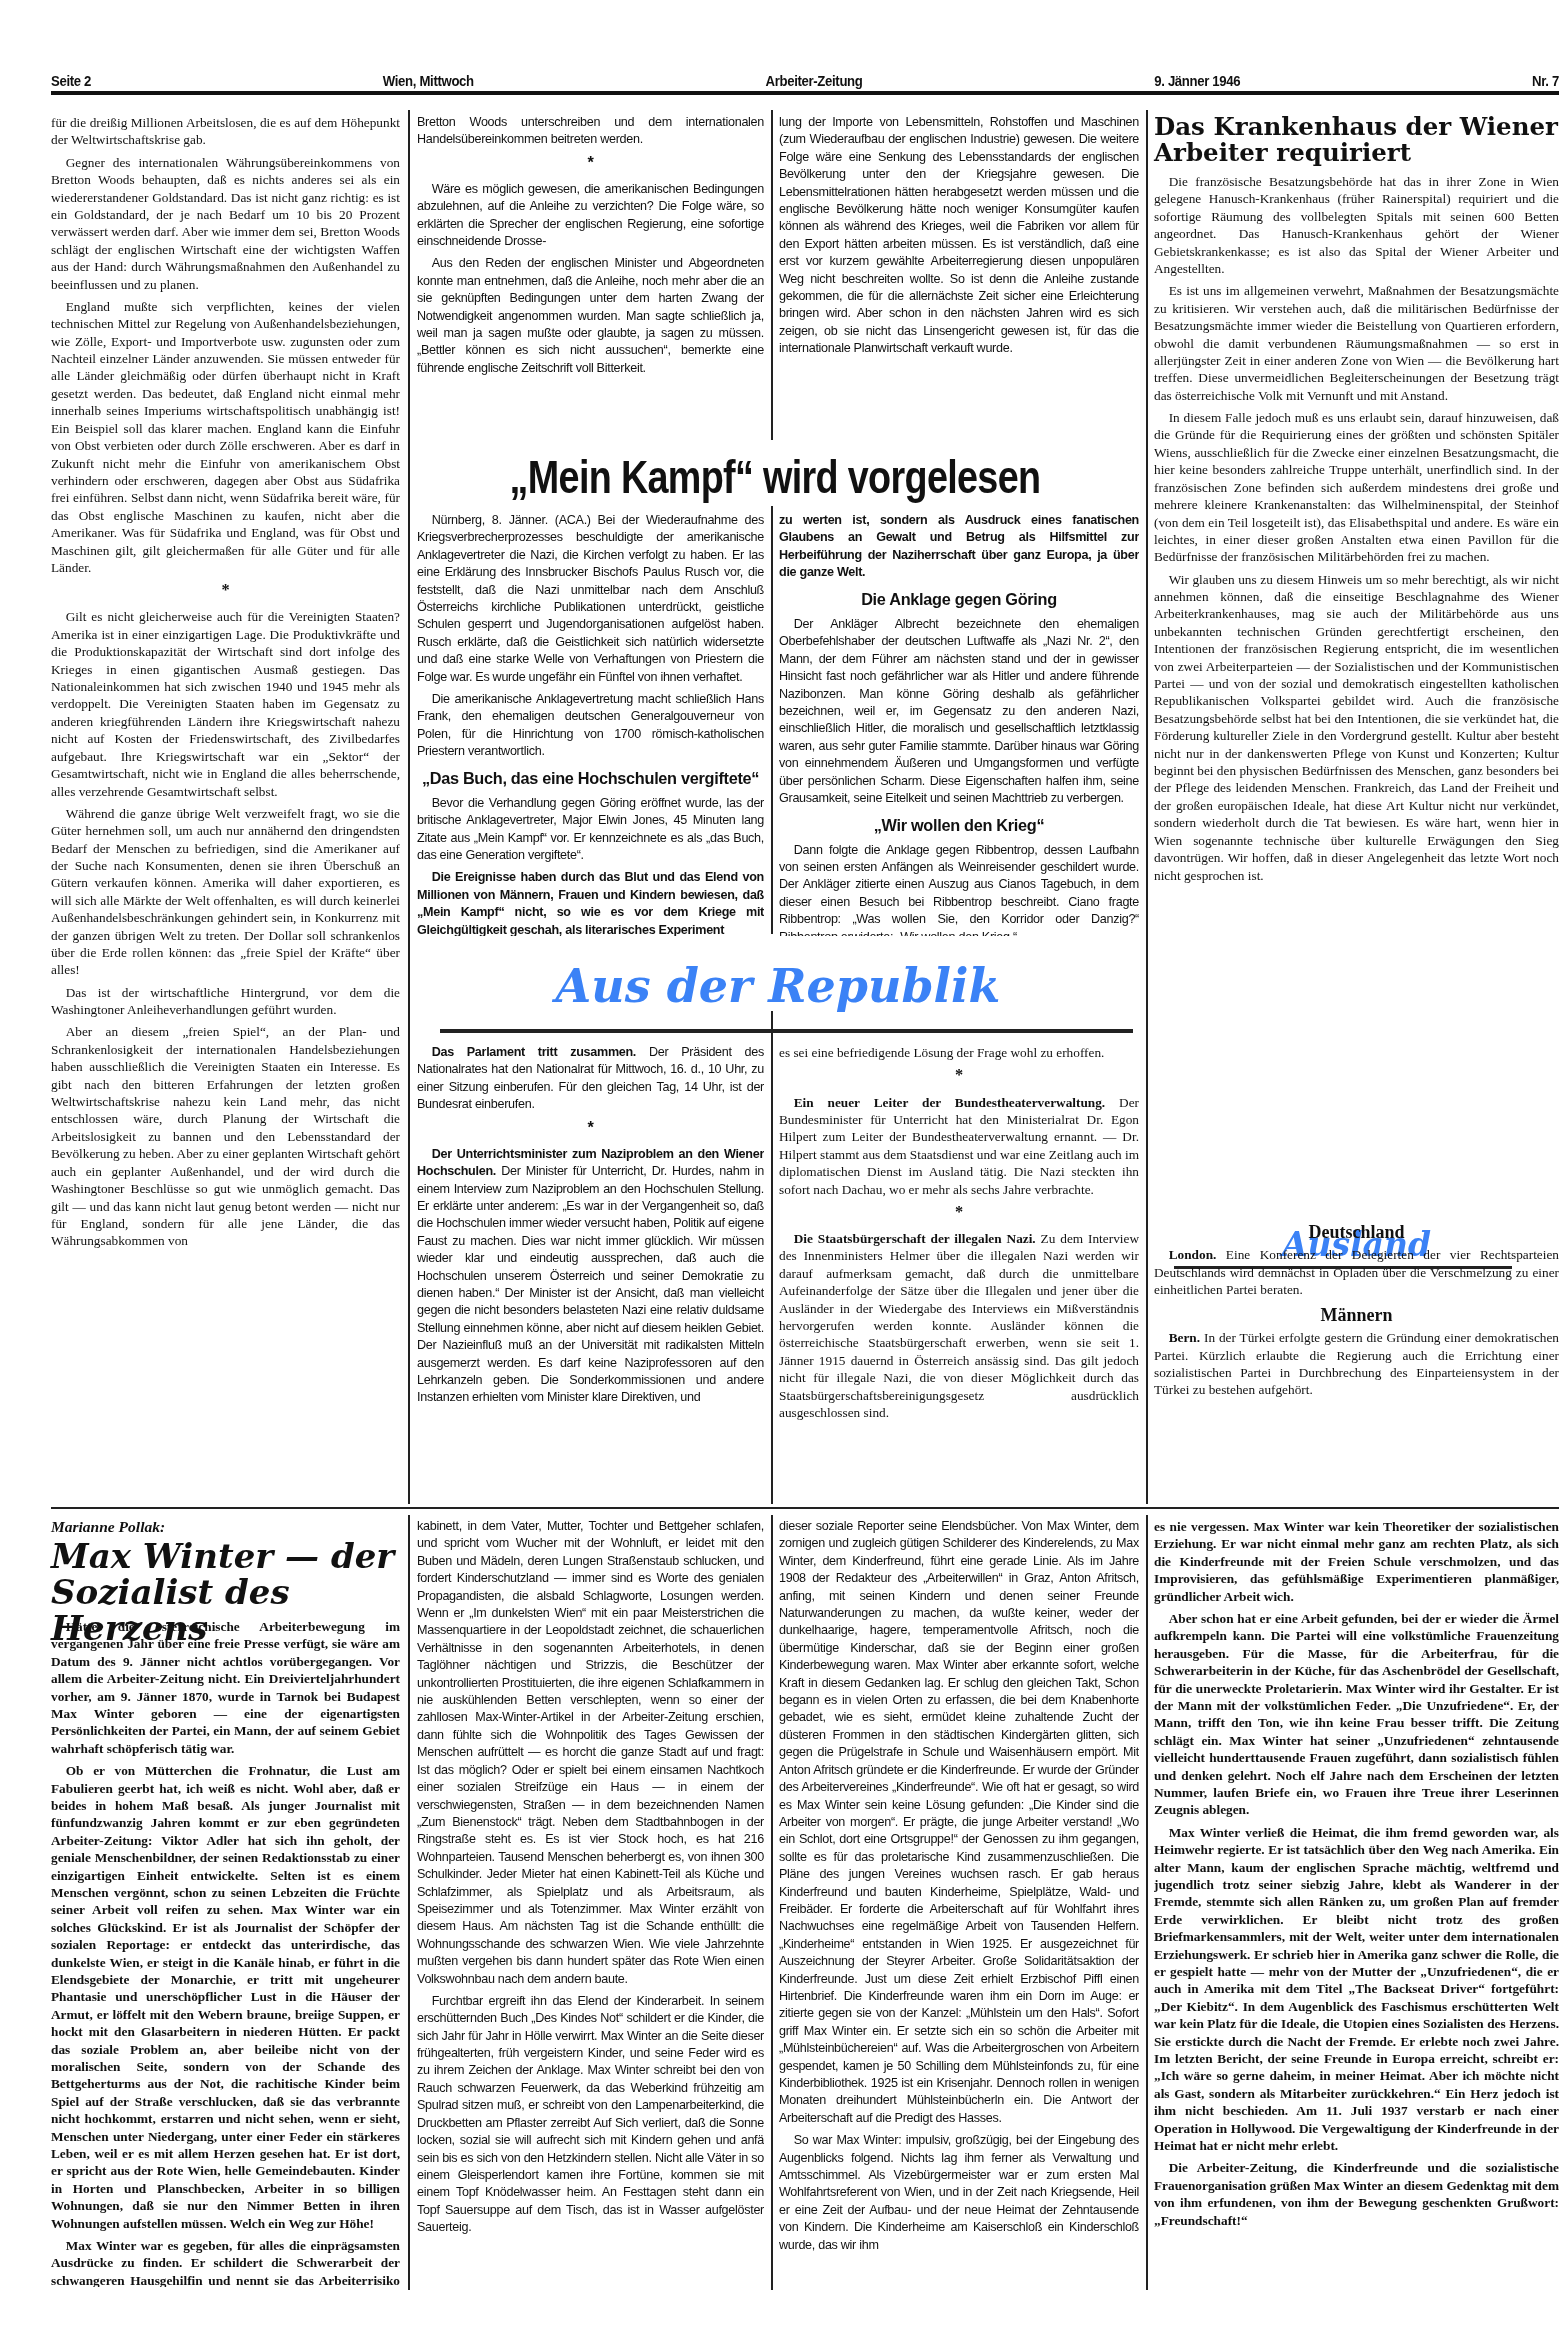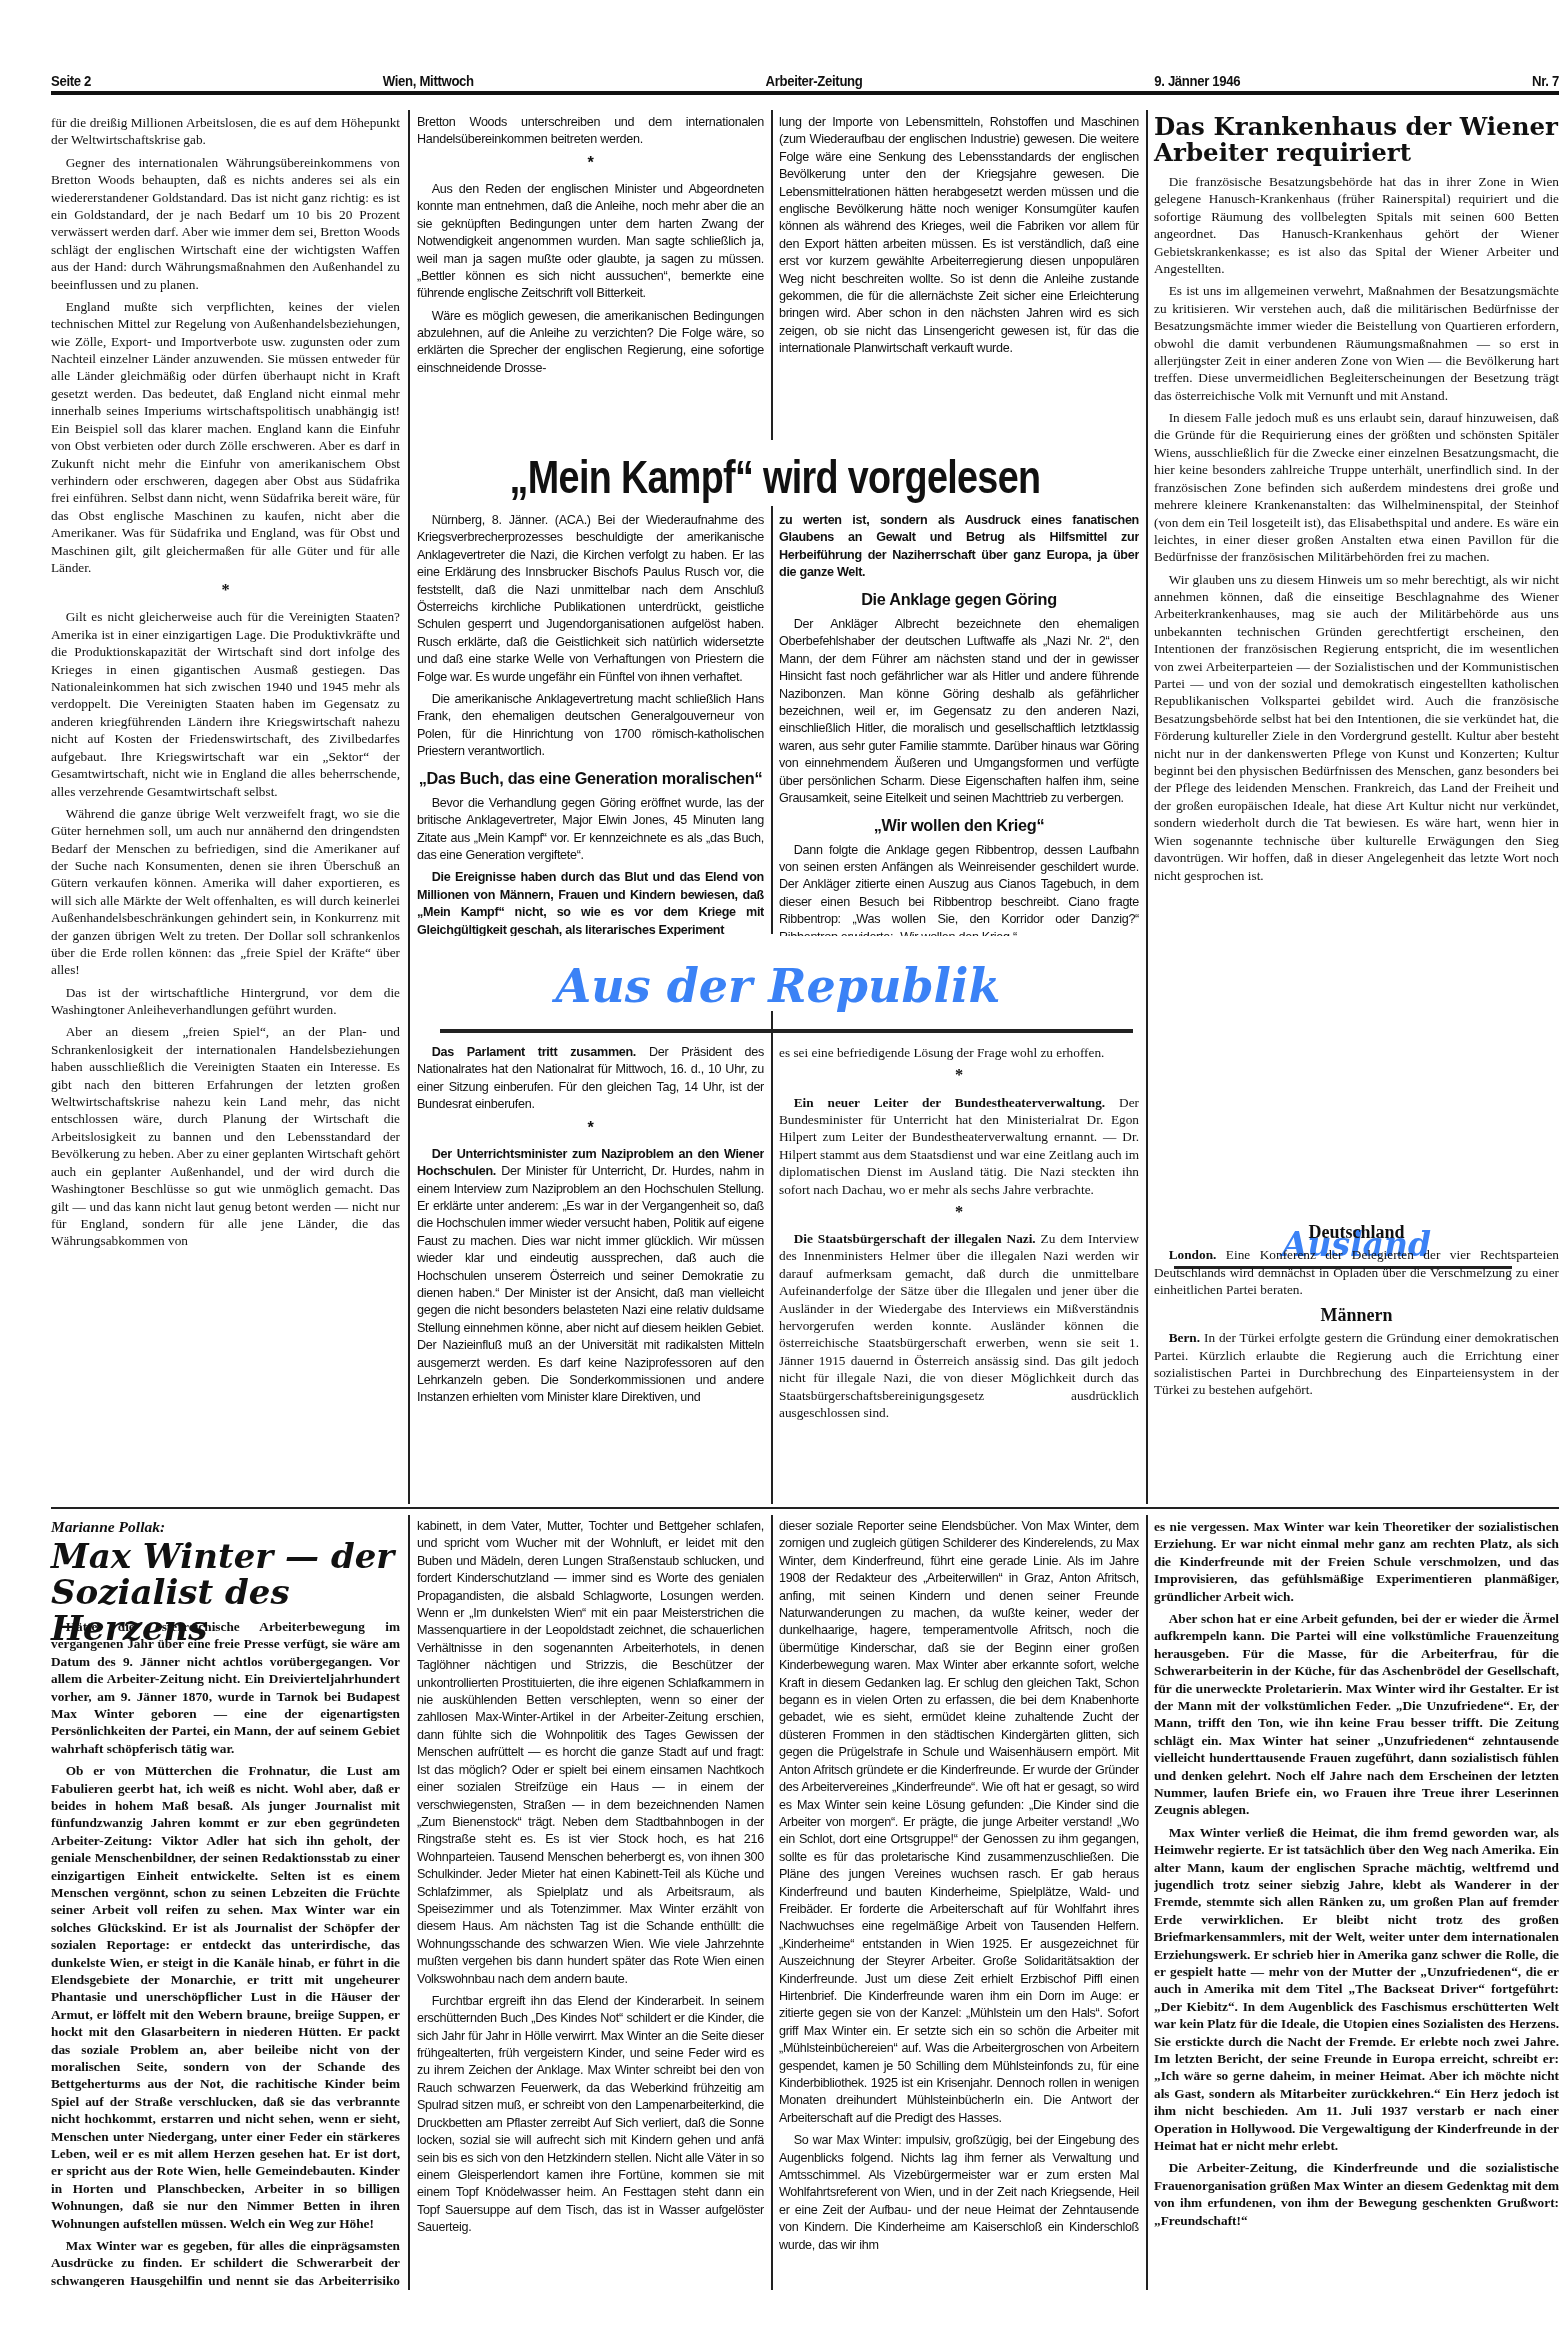--- a/index.html
+++ b/index.html
@@ -53,41 +53,41 @@
   <div class="star">*</div>
   <p>Gilt es nicht gleicherweise auch für die Vereinigten Staaten? Amerika ist in einer einzigartigen Lage. Die Produktivkräfte und die Produktionskapazität der Wirtschaft sind dort infolge des Krieges in einen gigantischen Ausmaß gestiegen. Das Nationaleinkommen hat sich zwischen 1940 und 1945 mehr als verdoppelt. Die Vereinigten Staaten haben im Gegensatz zu anderen kriegführenden Ländern ihre Kriegswirtschaft nahezu nicht auf Kosten der Friedenswirtschaft, des Zivilbedarfes aufgebaut. Ihre Kriegswirtschaft war ein „Sektor“ der Gesamtwirtschaft, nicht wie in England die alles beherrschende, alles verzehrende Gesamtwirtschaft selbst.</p>
   <p>Während die ganze übrige Welt verzweifelt fragt, wo sie die Güter hernehmen soll, um auch nur annähernd den dringendsten Bedarf der Menschen zu befriedigen, sind die Amerikaner auf der Suche nach Konsumenten, denen sie ihren Überschuß an Gütern verkaufen können. Amerika will daher exportieren, es will sich alle Märkte der Welt offenhalten, es will durch keinerlei Außenhandelsbeschränkungen gehindert sein, in Konkurrenz mit der ganzen übrigen Welt zu treten. Der Dollar soll schrankenlos über die Erde rollen können: das „freie Spiel der Kräfte“ über alles!</p>
   <p>Das ist der wirtschaftliche Hintergrund, vor dem die Washingtoner Anleiheverhandlungen geführt wurden.</p>
   <p>Aber an diesem „freien Spiel“, an der Plan- und Schrankenlosigkeit der internationalen Handelsbeziehungen haben ausschließlich die Vereinigten Staaten ein Interesse. Es gibt nach den bitteren Erfahrungen der letzten großen Weltwirtschaftskrise nahezu kein Land mehr, das nicht entschlossen wäre, durch Planung der Wirtschaft die Arbeitslosigkeit zu bannen und den Lebensstandard der Bevölkerung zu heben. Aber zu einer geplanten Wirtschaft gehört auch ein geplanter Außenhandel, und der wird durch die Washingtoner Beschlüsse so gut wie unmöglich gemacht. Das gilt — und das kann nicht laut genug betont werden — nicht nur für England, sondern für alle jene Länder, die das Währungsabkommen von</p>
 </div>
 
 <div class="col cond" style="left:417px;top:114px;width:347px;height:322px">
   <p class="noind">Bretton Woods unterschreiben und dem internationalen Handelsübereinkommen beitreten werden.</p>
   <div class="star">*</div>
+  <p>Wäre es möglich gewesen, die amerikanischen Bedingungen abzulehnen, auf die Anleihe zu verzichten? Die Folge wäre, so erklärten die Sprecher der englischen Regierung, eine sofortige einschneidende Drosse-</p>
   <p>Aus den Reden der englischen Minister und Abgeordneten konnte man entnehmen, daß die Anleihe, noch mehr aber die an sie geknüpften Bedingungen unter dem harten Zwang der Notwendigkeit angenommen wurden. Man sagte schließlich ja, weil man ja sagen mußte oder glaubte, ja sagen zu müssen. „Bettler können es sich nicht aussuchen“, bemerkte eine führende englische Zeitschrift voll Bitterkeit.</p>
-  <p>Wäre es möglich gewesen, die amerikanischen Bedingungen abzulehnen, auf die Anleihe zu verzichten? Die Folge wäre, so erklärten die Sprecher der englischen Regierung, eine sofortige einschneidende Drosse-</p>
 </div>
 
 <div class="col cond" style="left:779px;top:114px;width:360px;height:322px">
   <p class="noind">lung der Importe von Lebensmitteln, Rohstoffen und Maschinen (zum Wiederaufbau der englischen Industrie) gewesen. Die weitere Folge wäre eine Senkung des Lebensstandards der englischen Bevölkerung unter den der Kriegsjahre gewesen. Die Lebensmittelrationen hätten herabgesetzt werden müssen und die englische Bevölkerung hätte noch weniger Konsumgüter kaufen können als während des Krieges, weil die Fabriken vor allem für den Export hätten arbeiten müssen. Es ist verständlich, daß eine erst vor kurzem gewählte Arbeiterregierung diesen unpopulären Weg nicht beschreiten wollte. So ist denn die Anleihe zustande gekommen, die für die allernächste Zeit sicher eine Erleichterung bringen wird. Aber schon in den nächsten Jahren wird es sich zeigen, ob sie nicht das Linsengericht gewesen ist, für das die internationale Planwirtschaft verkauft wurde.</p>
 </div>
 
 <div class="big-head" style="left:1154px;top:114px;width:405px;font-size:24.5px">Das Krankenhaus der Wiener Arbeiter requiriert</div>
 <div class="col" style="left:1154px;top:173px;width:405px;height:1019px">
   <p>Die französische Besatzungsbehörde hat das in ihrer Zone in Wien gelegene Hanusch-Krankenhaus (früher Rainerspital) requiriert und die sofortige Räumung des vollbelegten Spitals mit seinen 600 Betten angeordnet. Das Hanusch-Krankenhaus gehört der Wiener Gebietskrankenkasse; es ist also das Spital der Wiener Arbeiter und Angestellten.</p>
   <p>Es ist uns im allgemeinen verwehrt, Maßnahmen der Besatzungsmächte zu kritisieren. Wir verstehen auch, daß die militärischen Bedürfnisse der Besatzungsmächte immer wieder die Beistellung von Quartieren erfordern, obwohl die damit verbundenen Räumungsmaßnahmen — so erst in allerjüngster Zeit in einer anderen Zone von Wien — die Bevölkerung hart treffen. Diese unvermeidlichen Begleiterscheinungen der Besetzung trägt das österreichische Volk mit Vernunft und mit Anstand.</p>
   <p>In diesem Falle jedoch muß es uns erlaubt sein, darauf hinzuweisen, daß die Gründe für die Requirierung eines der größten und schönsten Spitäler Wiens, ausschließlich für die Zwecke einer einzelnen Besatzungsmacht, die hier keine besonders zahlreiche Truppe unterhält, unerfindlich sind. In der französischen Zone befinden sich außerdem mindestens drei große und mehrere kleinere Krankenanstalten: das Wilhelminenspital, der Steinhof (von dem ein Teil losgeteilt ist), das Elisabethspital und andere. Es wäre ein leichtes, in einer dieser großen Anstalten etwa einen Pavillon für die Bedürfnisse der französischen Militärbehörden frei zu machen.</p>
   <p>Wir glauben uns zu diesem Hinweis um so mehr berechtigt, als wir nicht annehmen können, daß die einseitige Beschlagnahme des Wiener Arbeiterkrankenhauses, mag sie auch der Militärbehörde aus uns unbekannten technischen Gründen gerechtfertigt erscheinen, den Intentionen der französischen Regierung entspricht, die im wesentlichen von zwei Arbeiterparteien — der Sozialistischen und der Kommunistischen Partei — und von der sozial und demokratisch eingestellten katholischen Republikanischen Volkspartei gebildet wird. Auch die französische Besatzungsbehörde selbst hat bei den Intentionen, die sie verkündet hat, die Förderung kultureller Ziele in den Vordergrund gestellt. Kultur aber besteht nicht nur in der dankenswerten Pflege von Kunst und Konzerten; Kultur beginnt bei den physischen Bedürfnissen des Menschen, ganz besonders bei der Pflege des leidenden Menschen. Frankreich, das Land der Freiheit und der großen europäischen Ideale, hat diese Art Kultur nicht nur verkündet, sondern wiederholt durch die Tat bewiesen. Es wäre hart, wenn hier in Wien sogenannte technische über kulturelle Erwägungen den Sieg davontrügen. Wir hoffen, daß in dieser Angelegenheit das letzte Wort noch nicht gesprochen ist.</p>
 </div>
 
 <div class="mk-head">„Mein Kampf“ wird vorgelesen</div>
 <div class="col cond" style="left:417px;top:512px;width:347px;height:424px">
   <p>Nürnberg, 8. Jänner. (ACA.) Bei der Wiederaufnahme des Kriegsverbrecherprozesses beschuldigte der amerikanische Anklagevertreter die Nazi, die Kirchen verfolgt zu haben. Er las eine Erklärung des Innsbrucker Bischofs Paulus Rusch vor, die feststellt, daß die Nazi unmittelbar nach dem Anschluß Österreichs kirchliche Publikationen unterdrückt, geistliche Schulen gesperrt und Jugendorganisationen aufgelöst haben. Rusch erklärte, daß die Geistlichkeit sich natürlich widersetzte und daß eine starke Welle von Verhaftungen von Priestern die Folge war. Es wurde ungefähr ein Fünftel von ihnen verhaftet.</p>
   <p>Die amerikanische Anklagevertretung macht schließlich Hans Frank, den ehemaligen deutschen Generalgouverneur von Polen, für die Hinrichtung von 1700 römisch-katholischen Priestern verantwortlich.</p>
-  <div class="sub">„Das Buch, das eine Generation moralischen“</div>
+  <div class="sub">„Das Buch, das eine Hochschulen vergiftete“</div>
   <p>Bevor die Verhandlung gegen Göring eröffnet wurde, las der britische Anklagevertreter, Major Elwin Jones, 45 Minuten lang Zitate aus „Mein Kampf“ vor. Er kennzeichnete es als „das Buch, das eine Generation vergiftete“.</p>
   <p class="boldbody">Die Ereignisse haben durch das Blut und das Elend von Millionen von Männern, Frauen und Kindern bewiesen, daß „Mein Kampf“ nicht, so wie es vor dem Kriege mit Gleichgültigkeit geschah, als literarisches Experiment</p>
 </div>
 <div class="col cond" style="left:779px;top:512px;width:360px;height:424px">
   <p class="noind boldbody">zu werten ist, sondern als Ausdruck eines fanatischen Glaubens an Gewalt und Betrug als Hilfsmittel zur Herbeiführung der Naziherrschaft über ganz Europa, ja über die ganze Welt.</p>
   <div class="sub">Die Anklage gegen Göring</div>
   <p>Der Ankläger Albrecht bezeichnete den ehemaligen Oberbefehlshaber der deutschen Luftwaffe als „Nazi Nr. 2“, den Mann, der dem Führer am nächsten stand und der in gewisser Hinsicht fast noch gefährlicher war als Hitler und andere führende Nazibonzen. Man könne Göring deshalb als gefährlicher bezeichnen, weil er, im Gegensatz zu den anderen Nazi, einschließlich Hitler, die moralisch und gesellschaftlich letztklassig waren, aus sehr guter Familie stammte. Darüber hinaus war Göring von einnehmendem Äußeren und Umgangsformen und verfügte über persönlichen Scharm. Diese Eigenschaften halfen ihm, seine Grausamkeit, seine Eitelkeit und seinen Machttrieb zu verbergen.</p>
   <div class="sub">„Wir wollen den Krieg“</div>
   <p>Dann folgte die Anklage gegen Ribbentrop, dessen Laufbahn von seinen ersten Anfängen als Weinreisender geschildert wurde. Der Ankläger zitierte einen Auszug aus Cianos Tagebuch, in dem dieser einen Besuch bei Ribbentrop beschreibt. Ciano fragte Ribbentrop: „Was wollen Sie, den Korridor oder Danzig?“ Ribbentrop erwiderte: „Wir wollen den Krieg.“</p>
 </div>

